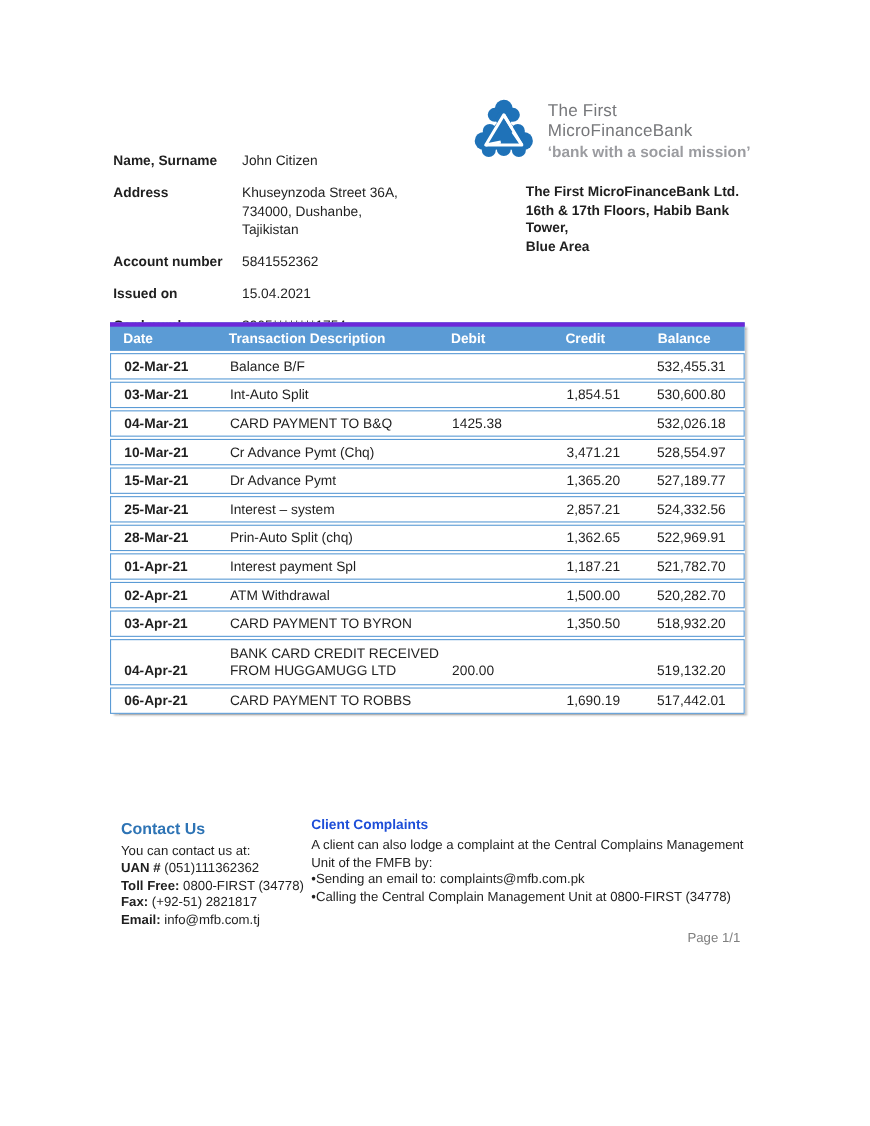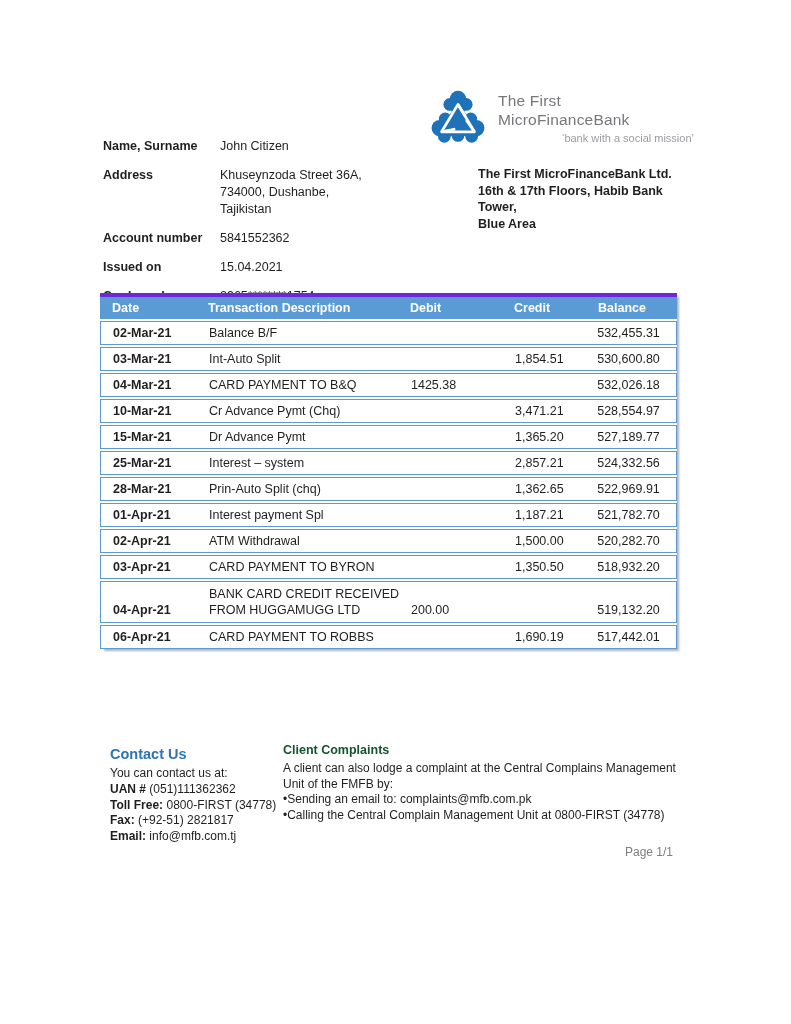--- a/index.html
+++ b/index.html
@@ -8,21 +8,21 @@
     position: relative; width: 791px; height: 1024px; margin: 16px auto;
     background: #ffffff; color: #1f1f1f; overflow: hidden;
   }
 
   
   .logo-row { position: absolute; top: 72px; left: 427px; display: flex; gap: 9px; }
   .logo-icon { width: 62px; height: 62px; flex: 0 0 auto; }
   .logo-text { padding-top: 3px; width: 196px; }
   .logo-name { font-size: 15.5px; line-height: 19px; color: #76777a; letter-spacing: .2px; }
   .logo-local { font-size: 14.5px; line-height: 19px; color: #20243a; direction: rtl; text-align: left; }
-  .logo-tagline { font-size: 11px; line-height: 14px; color: #9b9ca0; text-align: right; margin-top: 2px; }
+  .logo-tagline { font-size: 14px; line-height: 14px; color: #9b9ca0; text-align: left; margin-top: 2px; font-weight: bold; }
 
   
   .customer { position: absolute; top: 122px; left: 103px; display: grid;
     grid-template-columns: 105px auto; font-size: 12.5px; line-height: 17px; column-gap: 0; gap: 12px; }
   .customer .label { font-weight: bold; }
 
   
   .bank-address { position: absolute; top: 150px; left: 478px; width: 200px;
     font-size: 12.5px; font-weight: bold; line-height: 16.5px; }
 
@@ -46,21 +46,21 @@
   .trow.tall .c-date, .trow.tall .c-debit, .trow.tall .c-balance { align-self: end; padding-bottom: 5px; }
   .trow.tall .c-desc { line-height: 16px; padding-top: 4px; padding-bottom: 4px; }
 
   
   .contact { position: absolute; top: 730px; left: 110px; width: 200px; }
   .contact-title { font-size: 14.5px; font-weight: bold; color: #2e74b5; margin-bottom: 4px; }
   .contact-line { font-size: 12px; line-height: 15.8px; }
   .contact-line b { font-weight: bold; }
 
   .complaints { position: absolute; top: 727px; left: 283px; width: 398px; }
-  .complaints-title { font-size: 12.5px; font-weight: bold; color: #14532d; margin-bottom: 4px; }
+  .complaints-title { font-size: 12.5px; font-weight: bold; color: #1d4ed8; margin-bottom: 4px; }
   .complaints-body, .complaints-bullet { font-size: 12px; line-height: 15.5px; }
 
   .page-num { position: absolute; top: 829px; left: 573px; width: 100px;
     text-align: right; font-size: 12px; color: #7f7f7f; }
 </style>
 </head>
 <body>
 
 <div class="page">
 

